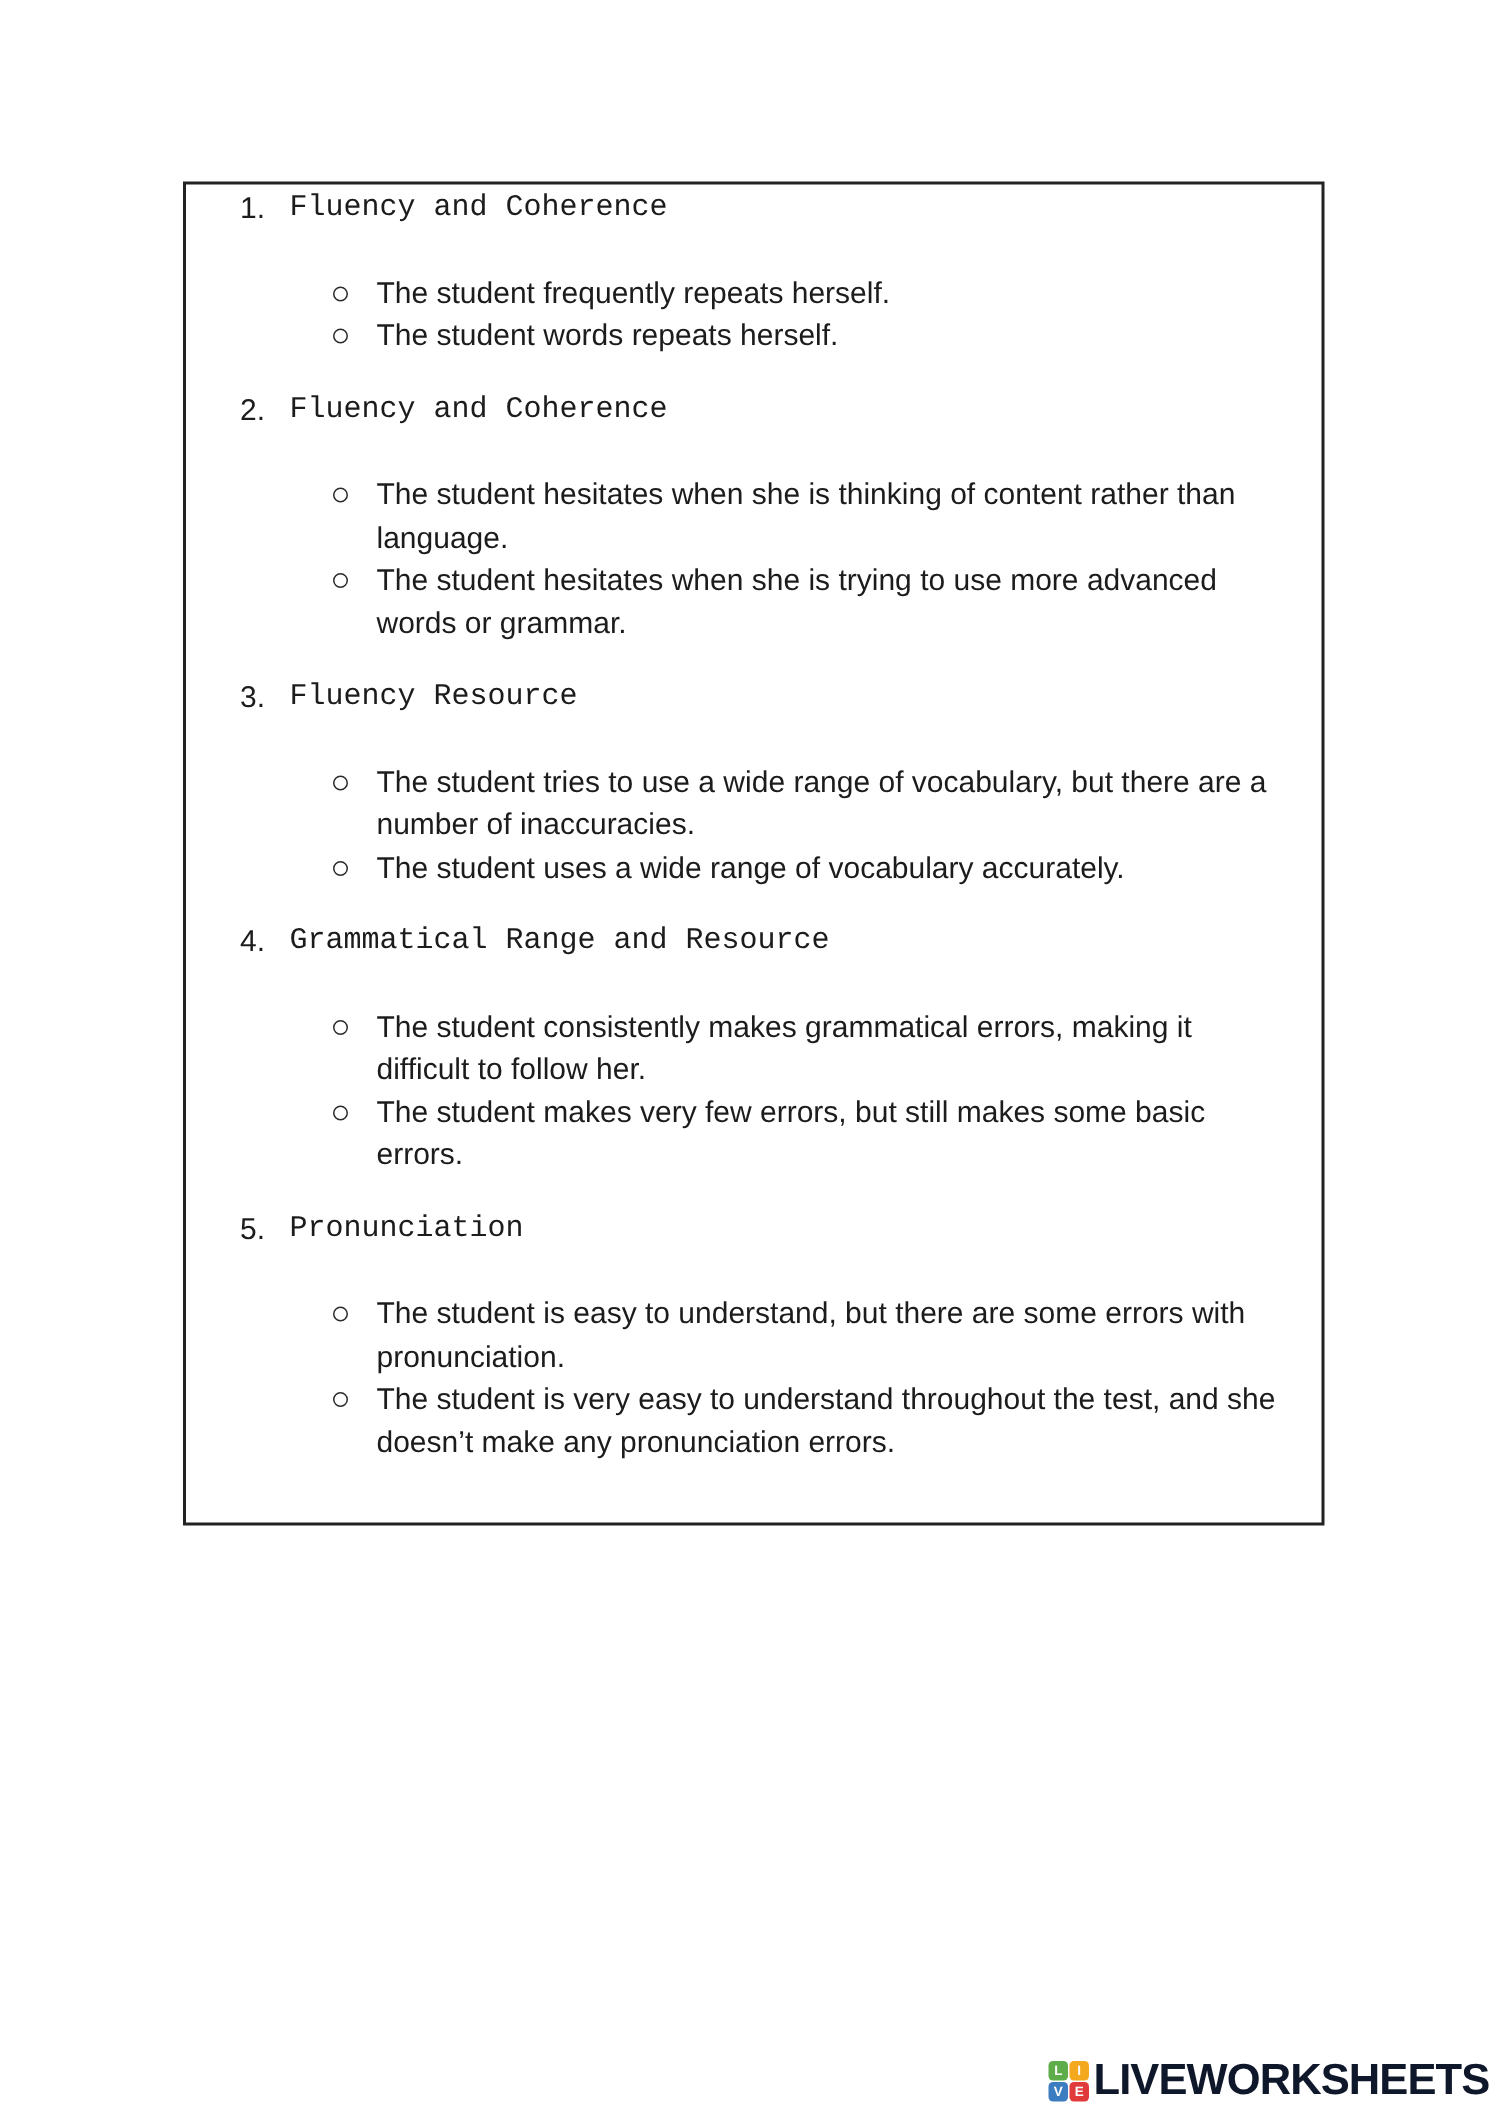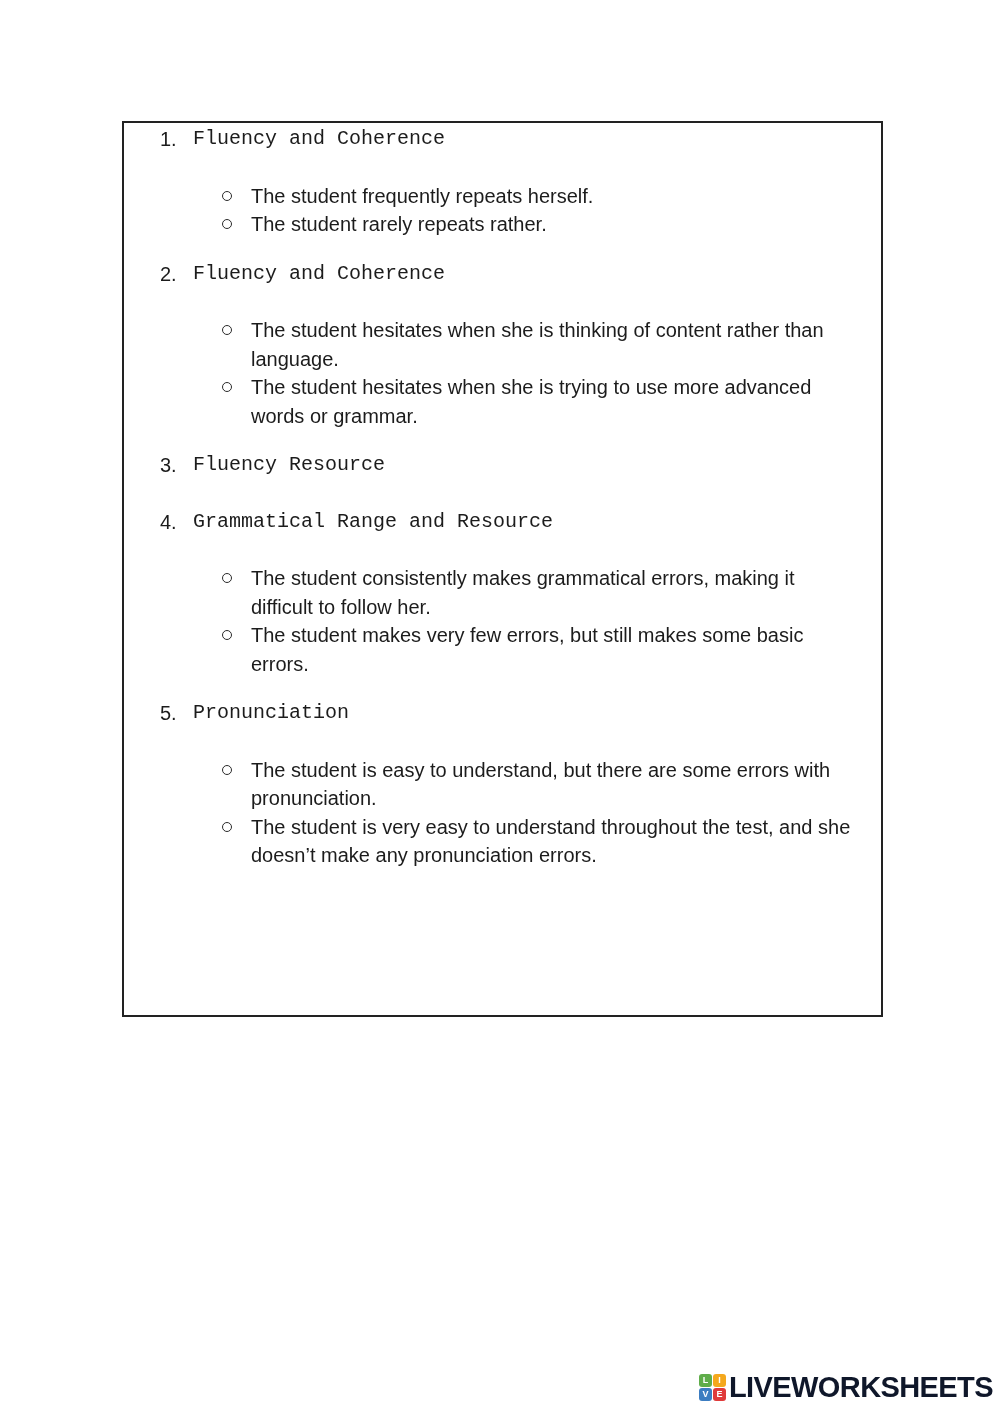--- a/index.html
+++ b/index.html
@@ -102,21 +102,21 @@
       <span class="q-num">1.</span>
       <span class="q-title">Fluency and Coherence</span>
     </div>
     <ul class="options">
       <li class="option">
         <span class="bullet"></span>
         <span class="option-text">The student frequently repeats herself.</span>
       </li>
       <li class="option">
         <span class="bullet"></span>
-        <span class="option-text">The student rarely repeats rather.</span>
+        <span class="option-text">The student words repeats herself.</span>
       </li>
     </ul>
   </div>
 
   <div class="q-item">
     <div class="q-heading">
       <span class="q-num">2.</span>
       <span class="q-title">Fluency and Coherence</span>
     </div>
     <ul class="options">
@@ -129,20 +129,30 @@
         <span class="option-text">The student hesitates when she is trying to use more advanced words or grammar.</span>
       </li>
     </ul>
   </div>
 
   <div class="q-item">
     <div class="q-heading">
       <span class="q-num">3.</span>
       <span class="q-title">Fluency Resource</span>
     </div>
+    <ul class="options">
+      <li class="option">
+        <span class="bullet"></span>
+        <span class="option-text">The student tries to use a wide range of vocabulary, but there are a number of inaccuracies.</span>
+      </li>
+      <li class="option">
+        <span class="bullet"></span>
+        <span class="option-text">The student uses a wide range of vocabulary accurately.</span>
+      </li>
+    </ul>
   </div>
 
   <div class="q-item">
     <div class="q-heading">
       <span class="q-num">4.</span>
       <span class="q-title">Grammatical Range and Resource</span>
     </div>
     <ul class="options">
       <li class="option">
         <span class="bullet"></span>

